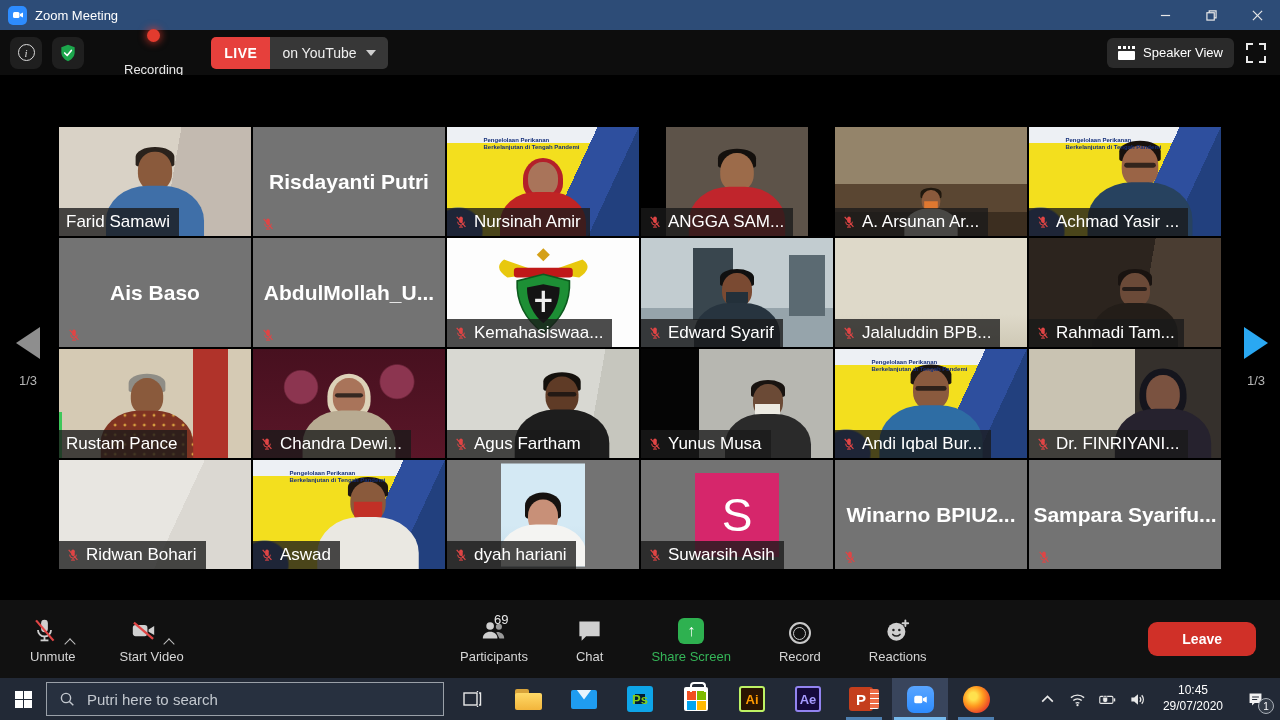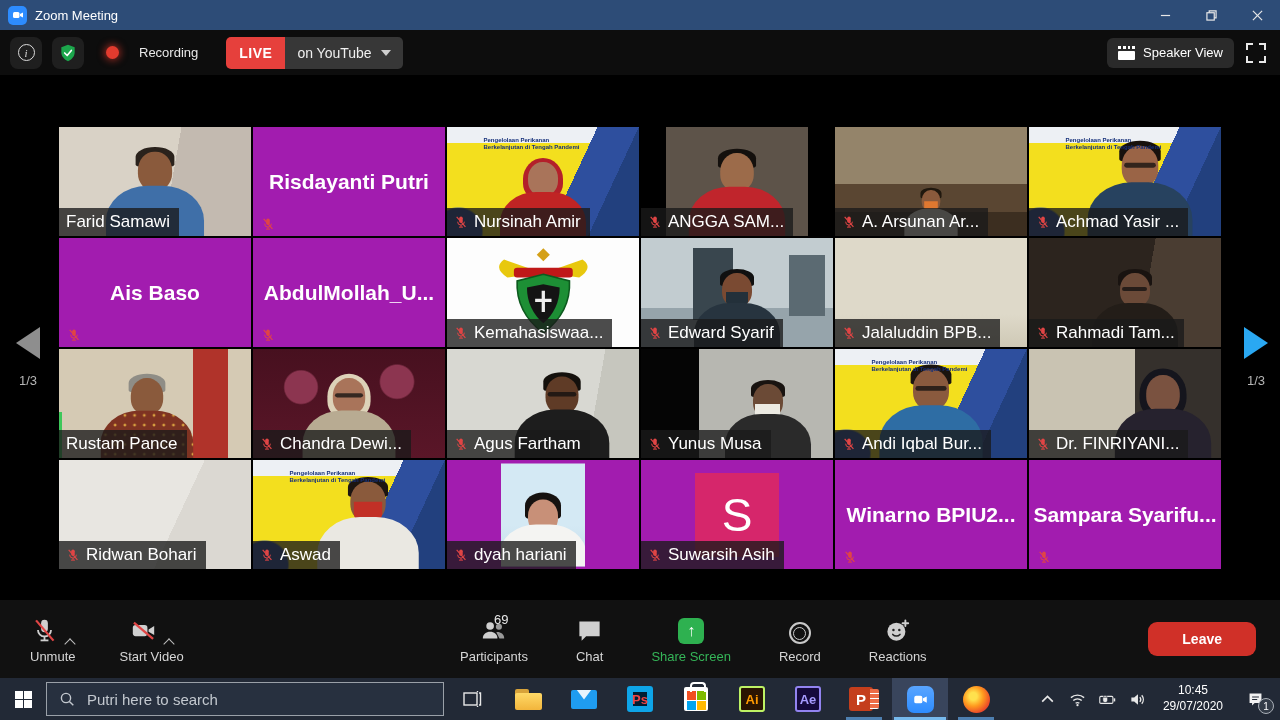--- a/index.html
+++ b/index.html
@@ -18,21 +18,21 @@
   .win-btn{width:46px;height:30px;display:flex;align-items:center;justify-content:center;color:#e8e8e8;font-size:13px;}
   .win-btn svg{width:11px;height:11px;stroke:#e8e8e8;fill:none;stroke-width:1.3;}
 
   
   .meetbar{position:absolute;top:30px;left:0;width:1280px;height:45px;background:#0d0d0d;
            display:flex;align-items:center;color:#e8e8e8;}
   .mb-sq{width:32px;height:32px;background:#1f1f1f;border-radius:8px;display:flex;align-items:center;justify-content:center;margin-left:10px;}
   .info-glyph{width:17px;height:17px;border:1.4px solid #dcdcdc;border-radius:50%;display:flex;align-items:center;justify-content:center;
               font-size:11px;color:#dcdcdc;font-family:"Liberation Serif",serif;font-style:italic;}
   .shield{width:20px;height:20px;}
-  .rec-wrap{display:flex;align-items:center;margin-left:22px;gap:20px;}
+  .rec-wrap{display:flex;align-items:center;margin-left:40px;gap:20px;flex-direction:column;}
   .rec-dot{width:13px;height:13px;border-radius:50%;background:#e23b2e;box-shadow:0 0 7px 2px rgba(226,59,46,.55);}
   .rec-label{font-size:13px;color:#e8e8e8;}
   .live-wrap{display:flex;margin-left:28px;height:32px;}
   .live-badge{background:#e6403c;color:#fff;font-weight:bold;font-size:14px;display:flex;align-items:center;
               padding:0 13px;border-radius:5px 0 0 5px;letter-spacing:.5px;}
   .live-dest{background:#373737;color:#f0f0f0;font-size:14px;display:flex;align-items:center;gap:9px;
              padding:0 12px;border-radius:0 5px 5px 0;}
   .caret-down{width:0;height:0;border-left:5px solid transparent;border-right:5px solid transparent;border-top:6px solid #cfcfcf;}
   .mb-right{margin-left:auto;display:flex;align-items:center;gap:12px;margin-right:14px;}
   .spk-btn{background:#2a2a2a;border-radius:6px;height:30px;display:flex;align-items:center;gap:8px;padding:0 11px;font-size:13px;color:#fff;}
@@ -44,21 +44,21 @@
   .fs-ic i{position:absolute;width:7px;height:7px;border:2px solid #e8e8e8;}
   .fs-ic i:nth-child(1){top:0;left:0;border-right:none;border-bottom:none;}
   .fs-ic i:nth-child(2){top:0;right:0;border-left:none;border-bottom:none;}
   .fs-ic i:nth-child(3){bottom:0;left:0;border-right:none;border-top:none;}
   .fs-ic i:nth-child(4){bottom:0;right:0;border-left:none;border-top:none;}
 
   
   .main{position:absolute;top:75px;left:0;width:1280px;height:525px;background:#000;}
   .grid{position:absolute;left:59px;top:52px;width:1162px;display:grid;
         grid-template-columns:repeat(6,1fr);grid-auto-rows:109px;gap:2px;}
-  .tile{position:relative;background:#a21caf;overflow:hidden;}
+  .tile{position:relative;background:#737373;overflow:hidden;}
   .tile.active{box-shadow:inset 0 0 0 2px #d8e24c;}
   .tile.active::after{content:'';position:absolute;left:0;bottom:0;width:3px;height:42%;background:#3ec75a;}
   .vid{position:absolute;inset:0;}
   .big-name{position:absolute;inset:0;display:flex;align-items:center;justify-content:center;
             color:#fff;font-weight:bold;font-size:21px;padding:0 8px;text-align:center;white-space:nowrap;}
   .nm-label{position:absolute;left:0;bottom:0;display:flex;align-items:center;gap:6px;
             background:rgba(26,26,26,.78);padding:4px 9px 4px 7px;max-width:96%;z-index:5;}
   .nm-label .nm{color:#fff;font-size:17px;white-space:nowrap;overflow:hidden;text-overflow:ellipsis;}
   .nm-label.mic-only{background:transparent;padding:5px 8px;}
   .mic-svg{width:14px;height:14px;flex:none;}
@@ -169,21 +169,21 @@
   .app-slot{width:56px;height:42px;display:flex;align-items:center;justify-content:center;position:relative;}
   .app-slot.running::after{content:'';position:absolute;bottom:0;left:10px;right:10px;height:3px;background:#4e7fb0;}
   .app-slot.zactive{background:#39455c;}
   .app-slot.zactive::after{content:'';position:absolute;bottom:0;left:2px;right:2px;height:3px;background:#76b9ed;}
   .folder{position:relative;width:27px;height:21px;}
   .folder .back{position:absolute;top:0;left:0;width:14px;height:6px;background:#d8a33a;border-radius:2px 2px 0 0;}
   .folder .front{position:absolute;bottom:0;left:0;width:27px;height:17px;background:linear-gradient(180deg,#ffd967,#f2b53c);border-radius:2px;}
   .mailic{position:relative;width:26px;height:19px;background:#1f9cf0;border-radius:2px;overflow:hidden;}
   .mailic::before{content:'';position:absolute;top:-10px;left:-2px;width:30px;height:20px;background:#e8f4fd;transform:rotate(0deg);clip-path:polygon(0 0,100% 0,50% 100%);}
   .adobe{width:26px;height:26px;border-radius:3px;display:flex;align-items:center;justify-content:center;font-weight:bold;font-size:13px;}
-  .ps{background:#001d34;border:6px solid #0ea5e9;color:#ef4444;}
+  .ps{background:#001d34;border:8px solid #0ea5e9;color:#84cc16;}
   .ai{background:#2a1402;border:2px solid #bef264;color:#ff9a00;}
   .ae{background:#15093c;border:2px solid #9283f0;color:#a79bff;}
   .storeic{position:relative;width:24px;height:24px;background:#fff;border-radius:2px;display:grid;place-content:center;grid-template-columns:9px 9px;grid-template-rows:9px 9px;gap:1px;padding-top:2px;}
   .storeic::before{content:'';position:absolute;top:-5px;left:6px;width:12px;height:8px;border:2px solid #fff;border-bottom:none;border-radius:4px 4px 0 0;}
   .storeic i:nth-child(1){background:#f25022;}.storeic i:nth-child(2){background:#7fba00;}
   .storeic i:nth-child(3){background:#00a4ef;}.storeic i:nth-child(4){background:#ffb900;}
   .pptic{display:flex;align-items:center;}
   .pptic .pball{width:24px;height:24px;border-radius:3px;background:#c43e1c;color:#fff;font-weight:bold;font-size:15px;display:flex;align-items:center;justify-content:center;}
   .pptic .page{width:9px;height:20px;background:#ed6c47;margin-left:-3px;border-radius:0 2px 2px 0;
                background-image:linear-gradient(#fff 1.5px,transparent 1.5px);background-size:100% 5px;background-position:0 4px;}

